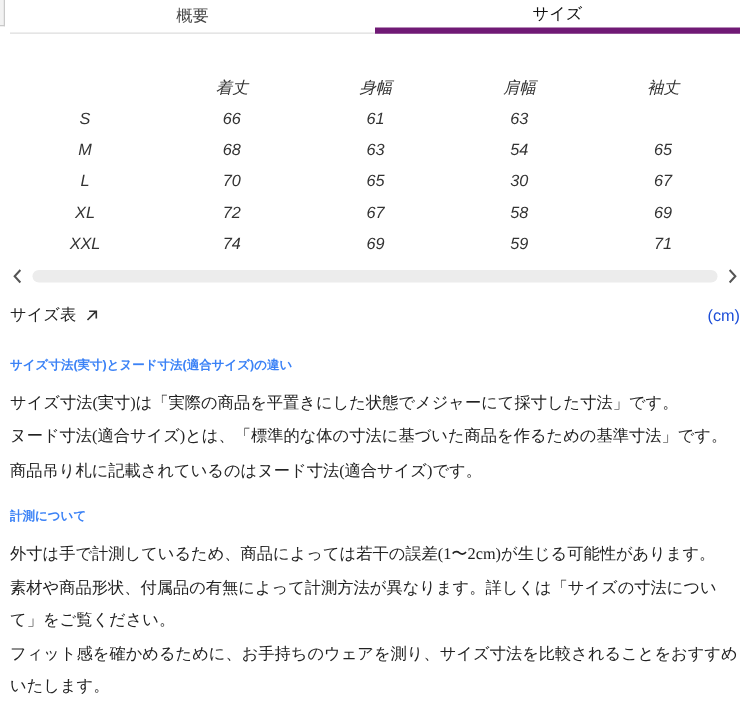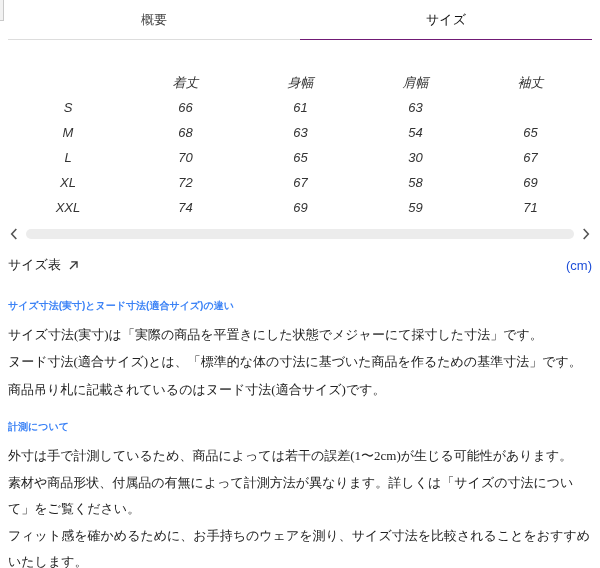--- a/index.html
+++ b/index.html
@@ -9,26 +9,26 @@
     font-family:"Liberation Sans","DejaVu Sans",sans-serif;
     color:#333;
   }
   .scroll-remnant{
     position:absolute; left:0; top:0; width:4px; height:21px;
     background:#f2f2f2; border:1px solid #c9c9c9; border-left:none; border-top:none;
   }
   .page{ padding:0 8px; }
 
   
-  .tabs{ display:flex; height:40px; }
+  .tabs{ display:flex; height:27px; }
   .tab{
     flex:1; display:flex; align-items:center; justify-content:center;
     font-size:13px; color:#444; border-bottom:1px solid #ddd; cursor:pointer;
   }
-  .tab.active{ color:#111; border-bottom:1px solid #701a75; }
+  .tab.active{ color:#111; border-bottom:5px solid #701a75; }
 
   
   .size-table{ margin-top:30px; font-size:13px; color:#333; }
   .tr{
     display:grid; grid-template-columns:120px 115px 115px 115px 115px;
     height:25px; align-items:center;font-style:italic;
   }
   .td{ text-align:center; }
 
   

